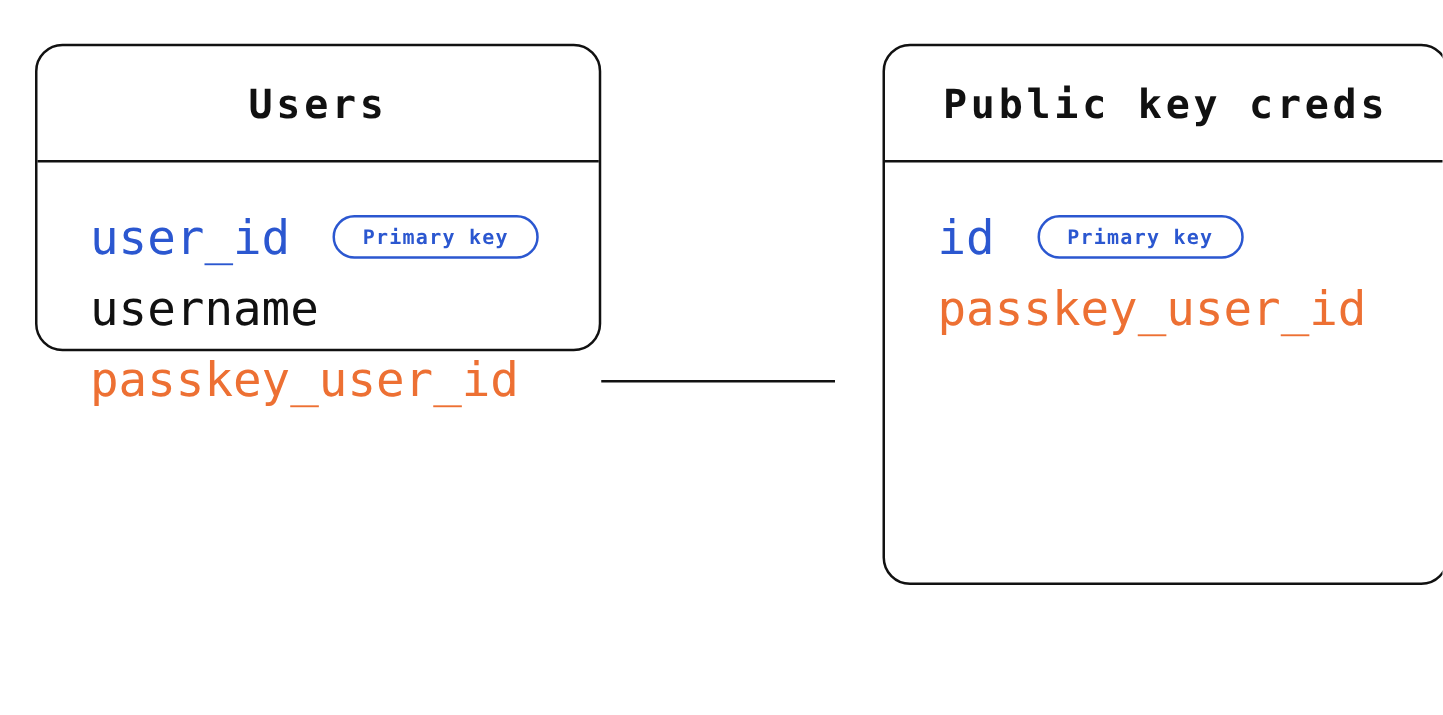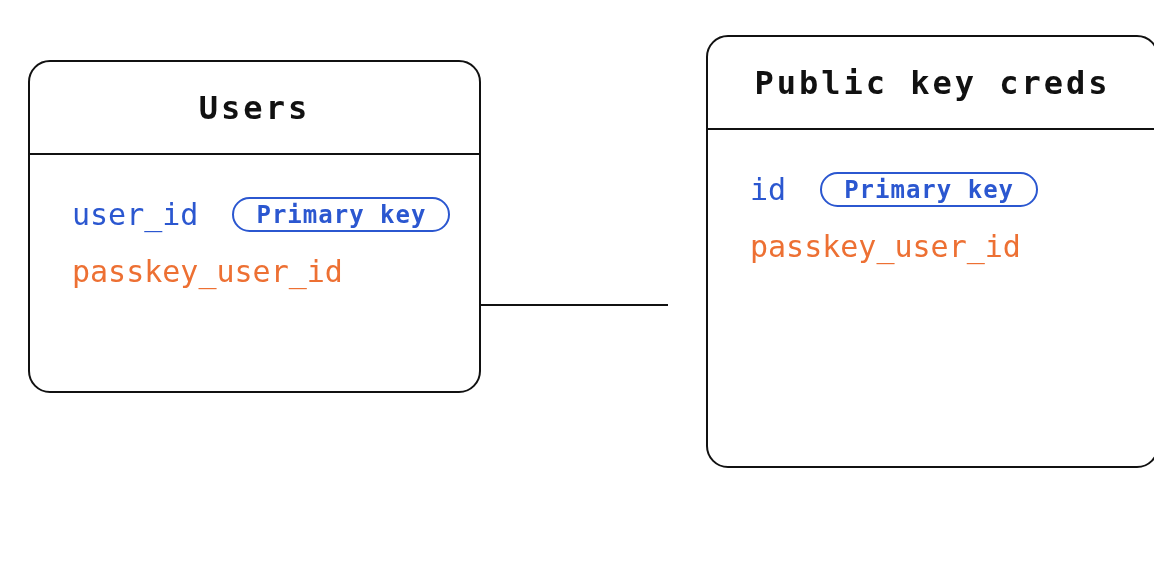--- a/index.html
+++ b/index.html
@@ -21,53 +21,53 @@
     width: 1154px; height: 572px;
     background: var(--background);
   }
   .entity {
     position: absolute;
     width: 453px;
     background: var(--background);
     border: 2px solid var(--border);
     border-radius: 22px;
   }
-  .entity.users { left: 28px; top: 35px; height: 333px; margin-top: 25px; }
+  .entity.users { left: 28px; top: 35px; height: 246px; }
   .entity.pkcreds { left: 706px; top: 35px; height: 433px; }
   .entity-header {
     height: 93px; 
     border-bottom: 2px solid var(--border);
     display: flex; align-items: center; justify-content: center;
   }
   .entity-title {
     font-weight: bold;
     font-size: 32px;
     letter-spacing: 3px;
     color: var(--text);
     white-space: nowrap;
   }
   .entity-body { padding: 31px 0 0 42px; }
   .field-row {
     height: 57px;
     display: flex; align-items: center;
     white-space: nowrap;
   }
-  .field-name { font-size: 30px; color: var(--text); }
+  .field-name { font-size: 38px; color: var(--text); }
   .field-name.pk { color: var(--primary-key); }
   .field-name.fk { color: var(--foreign-key); }
   .badge {
     margin-left: 34px;
     height: 35px;
     padding: 0 22px;
     border: 2px solid var(--primary-key);
     border-radius: 18px;
     display: inline-flex; align-items: center; justify-content: center;
     color: var(--primary-key);
     font-weight: bold;
-    font-size: 24px;
+    font-size: 16px;
     letter-spacing: 1px;
   }
   .connector {
     position: absolute;
     left: 481px; top: 304px;
     width: 187px; height: 2px;
     background: var(--border);
   }
 </style>
 </head>
@@ -78,20 +78,23 @@
   <div class="entity users">
     <div class="entity-header">
       <span class="entity-title">Users</span>
     </div>
     <div class="entity-body">
       <div class="field-row">
         <span class="field-name pk">user_id</span>
         <span class="badge">
           <span>Primary key</span>
         </span>
+      </div>
+      <div class="field-row">
+        <span class="field-name">username</span>
       </div>
       <div class="field-row">
         <span class="field-name fk">passkey_user_id</span>
       </div>
     </div>
   </div>
 
   <div class="connector"></div>
 
   <div class="entity pkcreds">

